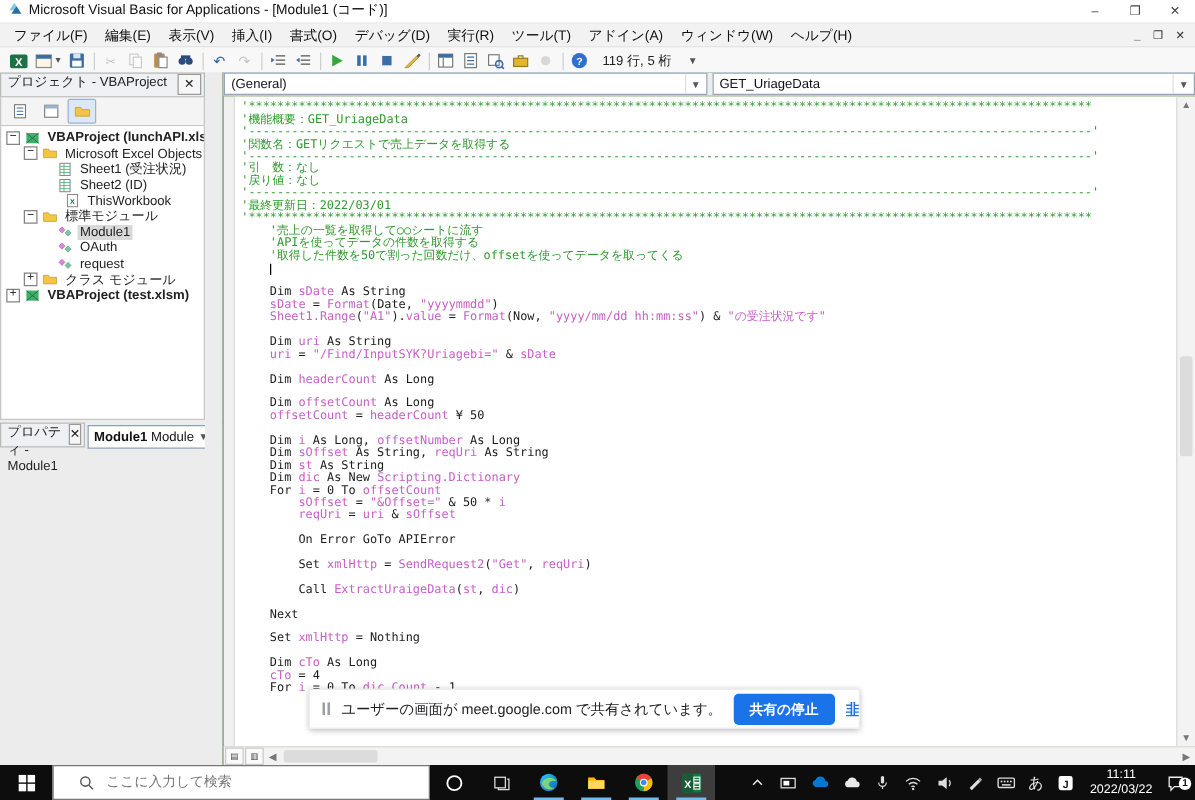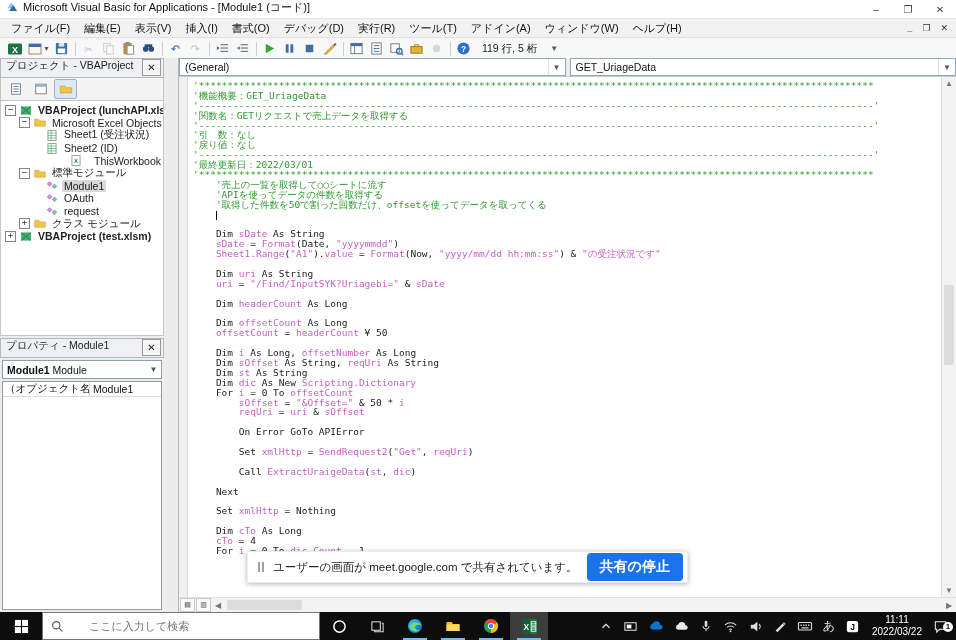--- a/index.html
+++ b/index.html
@@ -33,21 +33,21 @@
   .ptb-btn{width:21px;height:18px;display:flex;align-items:center;justify-content:center;border:1px solid transparent;border-radius:2px;}
   .ptb-btn.active{background:#dce8f5;border-color:#9ab4cf;}
   .tree{flex:1;background:#fff;border:1px solid #c6c6c6;border-top:none;overflow:hidden;font-size:10.5px;color:#222;padding-top:3px;}
   .tree-row{height:12.6px;display:flex;align-items:center;white-space:nowrap;}
   .expander{width:9px;height:9px;border:1px solid #848484;background:#fff;font-size:9px;line-height:7px;text-align:center;margin-right:3px;flex:none;color:#333;font-family:"DejaVu Sans Mono",monospace;}
   .exp-spacer{width:12px;flex:none;}
   .tree-icon{width:14px;height:13px;margin-right:3px;flex:none;}
   .tree-label{padding:0 2px;}
   .tree-label.bold{font-weight:bold;}
   .tree-label.selected{background:#d9d9d9;}
-  .properties-panel{flex:1;display:flex;flex-direction:column;margin-top:2px;}
+  .properties-panel{flex:1;display:flex;flex-direction:row;margin-top:2px;}
   .prop-combo{height:17px;margin:2px;border:1px solid #8ba0b5;background:#fff;font-size:10.5px;display:flex;align-items:center;padding-left:4px;color:#111;}
   .prop-combo .chev{margin-left:auto;font-size:8px;color:#555;width:15px;text-align:center;}
   .prop-tabs{display:flex;height:16px;padding-left:3px;font-size:10.5px;}
   .prop-tab{padding:0 8px;border:1px solid #9a9a9a;border-bottom:none;background:#e8e8e8;border-radius:2px 2px 0 0;margin-right:2px;display:flex;align-items:center;color:#222;}
   .prop-tab.active{background:#fff;}
   .prop-grid{flex:1;background:#fff;border:1px solid #9a9a9a;margin:0 2px 2px 2px;font-size:10.5px;color:#111;}
   .prop-row{display:flex;height:14px;border-bottom:1px solid #dcdcdc;align-items:center;}
   .prop-key{width:84px;border-right:1px solid #dcdcdc;padding-left:2px;overflow:hidden;white-space:nowrap;}
   .prop-val{flex:1;padding-left:3px;}
   
@@ -70,26 +70,26 @@
   .hscroll{height:14px;background:#f3f3f3;border-top:1px solid #e0e0e0;display:flex;align-items:center;font-size:8px;color:#777;}
   .hs-btn{width:13px;height:12px;border:1px solid #c9c9c9;background:#fafafa;margin-left:1px;display:flex;align-items:center;justify-content:center;font-size:7px;color:#444;}
   .hs-arrow{width:14px;text-align:center;}
   .hthumb{width:75px;height:10px;background:#dcdcdc;border-radius:2px;margin-left:2px;}
   .hs-track{flex:1;}
   
   .meet-bar{position:absolute;left:247px;top:551px;width:419px;height:30px;background:#fff;border:1px solid #ececec;box-shadow:0 1px 5px rgba(0,0,0,.3);display:flex;align-items:center;gap:9px;padding:0 10px;z-index:6;white-space:nowrap;overflow:hidden;}
   .meet-pause{display:inline-flex;gap:2px;}
   .meet-pause i{width:2px;height:10px;background:#9aa0a6;display:inline-block;}
   .meet-msg{font-size:11.5px;color:#202124;}
-  .meet-stop{background:var(--accent,#1a73e8);color:#fff;font-size:14px;font-weight:bold;padding:5px 13px;border-radius:4px;border:none;}
+  .meet-stop{background:var(--accent,#1a73e8);color:#fff;font-size:11px;font-weight:bold;padding:5px 13px;border-radius:4px;border:none;}
   .meet-hide{color:var(--accent,#1a73e8);font-size:11.5px;font-weight:bold;text-decoration:underline;}
   
   .taskbar{position:absolute;left:0;bottom:0;width:956px;height:28px;background:#0d0d0d;display:flex;align-items:stretch;color:#fff;z-index:10;}
   .start-btn{width:42px;display:flex;align-items:center;justify-content:center;}
-  .searchbox{width:260px;background:#fff;border:1px solid #777;display:flex;align-items:center;gap:23px;padding:0 8px;}
+  .searchbox{width:260px;background:#fff;border:1px solid #777;display:flex;align-items:center;gap:7px;padding:0 20px;}
   .searchbox input{border:none;outline:none;font-size:11px;color:#333;width:100%;background:transparent;font-family:inherit;}
   .task-btn{width:38px;display:flex;align-items:center;justify-content:center;position:relative;}
   .task-btn.running::after{content:"";position:absolute;bottom:0;left:7px;right:7px;height:2px;background:var(--taskbar_underline,#76b9ed);}
   .task-btn.active{background:#3d3d3d;}
   .tray{margin-left:auto;display:flex;align-items:center;}
   .tray-item{padding:0 5px;height:100%;display:flex;align-items:center;justify-content:center;font-size:12px;color:#eee;}
   .clock{text-align:center;font-size:10px;line-height:12px;padding:0 7px;color:#fff;}
   .notif{position:relative;padding:0 8px 0 4px;display:flex;align-items:center;}
   .badge{position:absolute;right:3px;bottom:2px;width:10px;height:10px;border-radius:50%;background:#fff;color:#111;font-size:8px;line-height:10px;text-align:center;font-weight:bold;}
 </style>
@@ -403,21 +403,21 @@
                   <g stroke="#3fae6a" stroke-width=".8">
                     <line x1="3" y1="5" x2="13" y2="5"></line>
                     <line x1="3" y1="8" x2="13" y2="8"></line>
                     <line x1="3" y1="11" x2="13" y2="11"></line>
                     <line x1="7" y1="2" x2="7" y2="14"></line>
                   </g>
                 </svg>
               </span>
               <span class="tree-label">Sheet2 (ID)</span>
             </div>
-            <div class="tree-row" style="padding-left: 49px; justify-content: space-between;">
+            <div class="tree-row" style="padding-left: 38px;">
               <span class="exp-spacer"></span>
               <span class="icon tree-icon">
                 <svg width="14" height="13" viewBox="0 0 16 16">
                   <rect x="3" y="2" width="10" height="12" fill="#fff" stroke="#888"></rect>
                   <text x="8" y="11" font-size="7" font-weight="bold" fill="#1e7145" text-anchor="middle">X</text>
                 </svg>
               </span>
               <span class="tree-label">ThisWorkbook</span>
             </div>
             <div class="tree-row" style="padding-left: 18px;">

